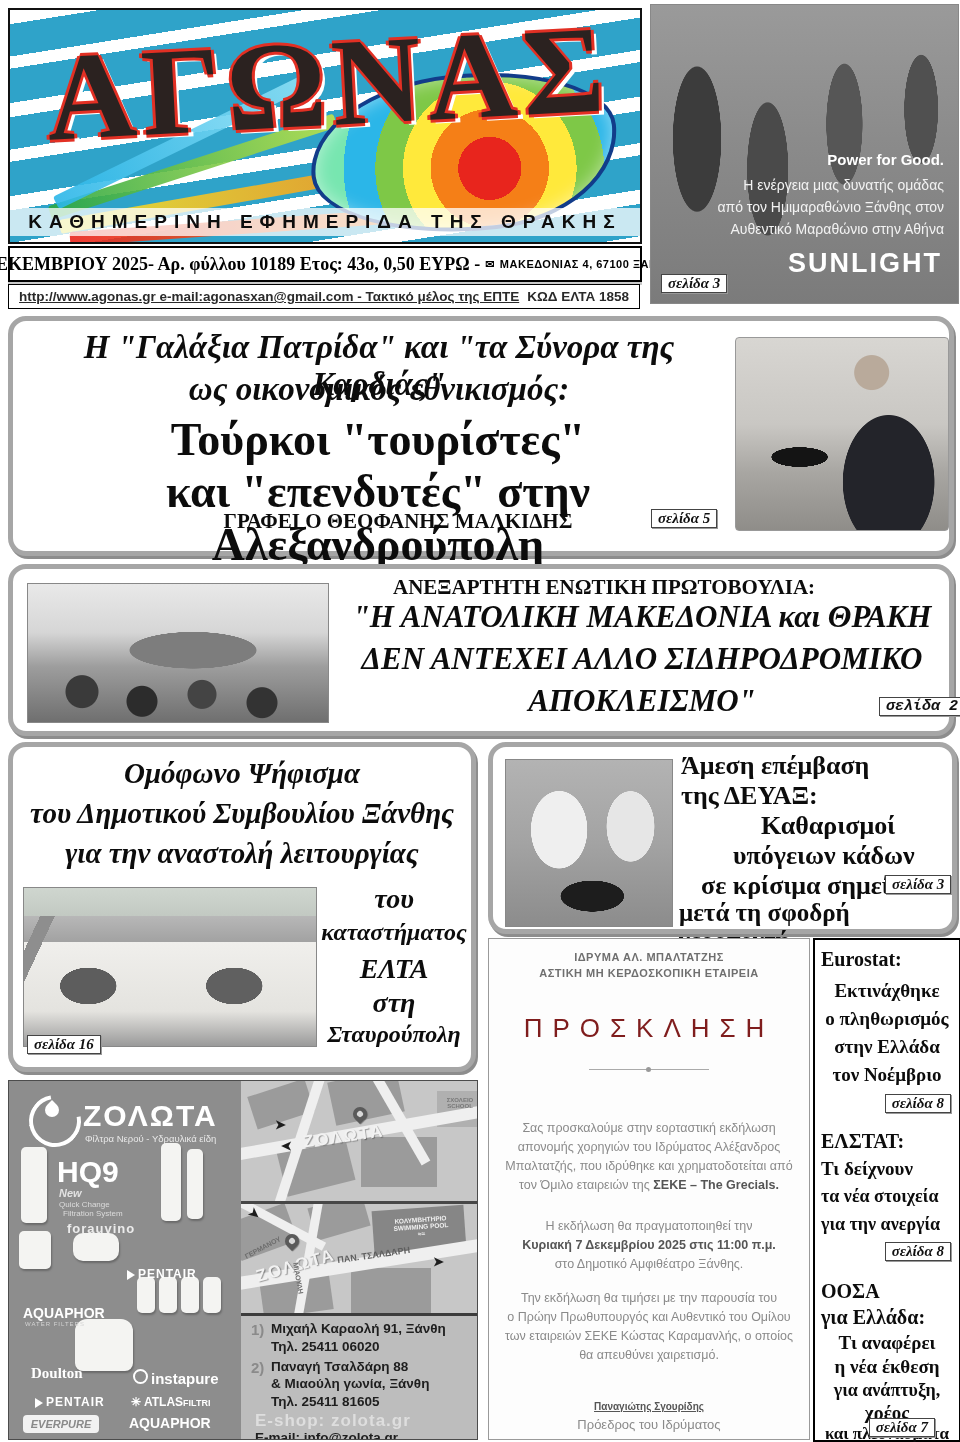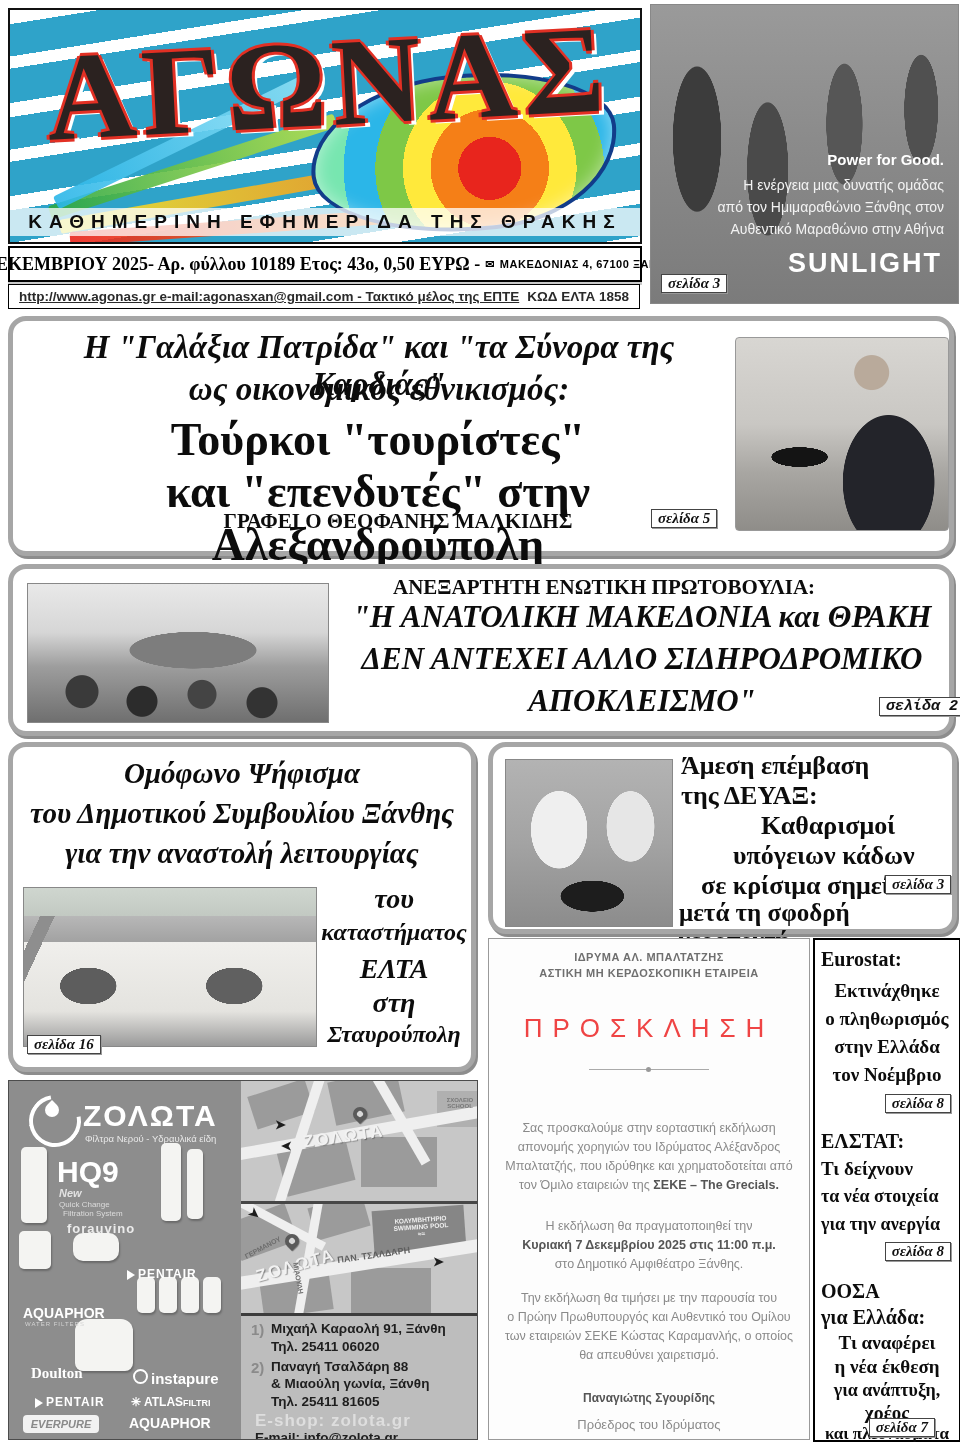--- a/index.html
+++ b/index.html
@@ -102,21 +102,21 @@
         radial-gradient(ellipse 45px 22px at 52% 82%, #1d1d1d 0 70%, transparent 71%),
         linear-gradient(180deg,#b3b3b3 0%,#a3a3a3 50%,#8c8c8c 100%);}
   .a4-line{position:absolute;font:bold 26px "Liberation Serif",serif;color:#0c0c0c;}
 
   
   #invitation{left:488px;top:938px;width:320px;height:500px;border:1px solid #9a9a9a;background:#fdfdfd;
       font-family:"Liberation Sans",sans-serif;}
   .inv-org{position:absolute;width:100%;text-align:center;font:bold 11px "Liberation Sans",sans-serif;
       color:#6f6f6f;letter-spacing:.5px;}
   #inv-title{position:absolute;top:74px;width:100%;text-align:center;
-      font:26px "Liberation Sans",sans-serif;color:#ef4444;letter-spacing:10px;}
+      font:26px "Liberation Sans",sans-serif;color:#7f1d1d;letter-spacing:10px;}
   #inv-divider{position:absolute;top:130px;left:100px;width:120px;height:1px;background:#aaa;}
   #inv-divider .dot{position:absolute;left:57px;top:-2px;width:5px;height:5px;border-radius:50%;background:#999;}
   .inv-line{position:absolute;width:100%;text-align:center;font:12.5px "Liberation Sans",sans-serif;color:#8a8a8a;}
   .inv-bold{font-weight:bold;color:#555;}
 
   
   #briefs{left:813px;top:938px;width:144px;height:500px;border:2px solid #000;background:#fff;}
   .brief-lead{position:absolute;left:6px;font:bold 20px "Liberation Serif",serif;color:#0c0c0c;}
   .brief-line{position:absolute;width:100%;text-align:center;font:bold 19px "Liberation Serif",serif;color:#0c0c0c;}
   .brief-line-l{position:absolute;left:6px;font:bold 19px "Liberation Serif",serif;color:#0c0c0c;white-space:nowrap;}
@@ -234,21 +234,21 @@
     <div class="inv-line" style="top:201px;">απονομής χορηγιών του Ιδρύματος Αλέξανδρος</div>
     <div class="inv-line" style="top:220px;">Μπαλτατζής, που ιδρύθηκε και χρηματοδοτείται από</div>
     <div class="inv-line" style="top:239px;"><span>τον Όμιλο εταιρειών της </span><span class="inv-bold">ΣΕΚΕ – The Grecials.</span></div>
     <div class="inv-line" style="top:280px;">Η εκδήλωση θα πραγματοποιηθεί την</div>
     <div class="inv-line inv-bold" style="top:299px;">Κυριακή 7 Δεκεμβρίου 2025 στις 11:00 π.μ.</div>
     <div class="inv-line" style="top:318px;">στο Δημοτικό Αμφιθέατρο Ξάνθης.</div>
     <div class="inv-line" style="top:352px;">Την εκδήλωση θα τιμήσει με την παρουσία του</div>
     <div class="inv-line" style="top:371px;">ο Πρώην Πρωθυπουργός και Αυθεντικό του Ομίλου</div>
     <div class="inv-line" style="top:390px;">των εταιρειών ΣΕΚΕ Κώστας Καραμανλής, ο οποίος</div>
     <div class="inv-line" style="top:409px;">θα απευθύνει χαιρετισμό.</div>
-    <div class="inv-line inv-bold" style="top:452px;font-size:12px;">Παναγιώτης Σγουρίδης</div>
+    <div class="inv-line inv-bold" style="top:462px;font-size:10px;text-decoration:underline;">Παναγιώτης Σγουρίδης</div>
     <div class="inv-line" style="top:478px;font-size:13px;">Πρόεδρος του Ιδρύματος</div>
   </div>
 
   <div id="briefs" class="abs">
     <div class="brief-lead" style="top:8px;">Eurostat:</div>
     <div class="brief-line" style="top:40px;">Εκτινάχθηκε</div>
     <div class="brief-line" style="top:68px;">ο πληθωρισμός</div>
     <div class="brief-line" style="top:96px;">στην Ελλάδα</div>
     <div class="brief-line" style="top:124px;">τον Νοέμβριο</div>
     <span class="badge" style="right:8px;top:154px;">σελίδα 8</span>

